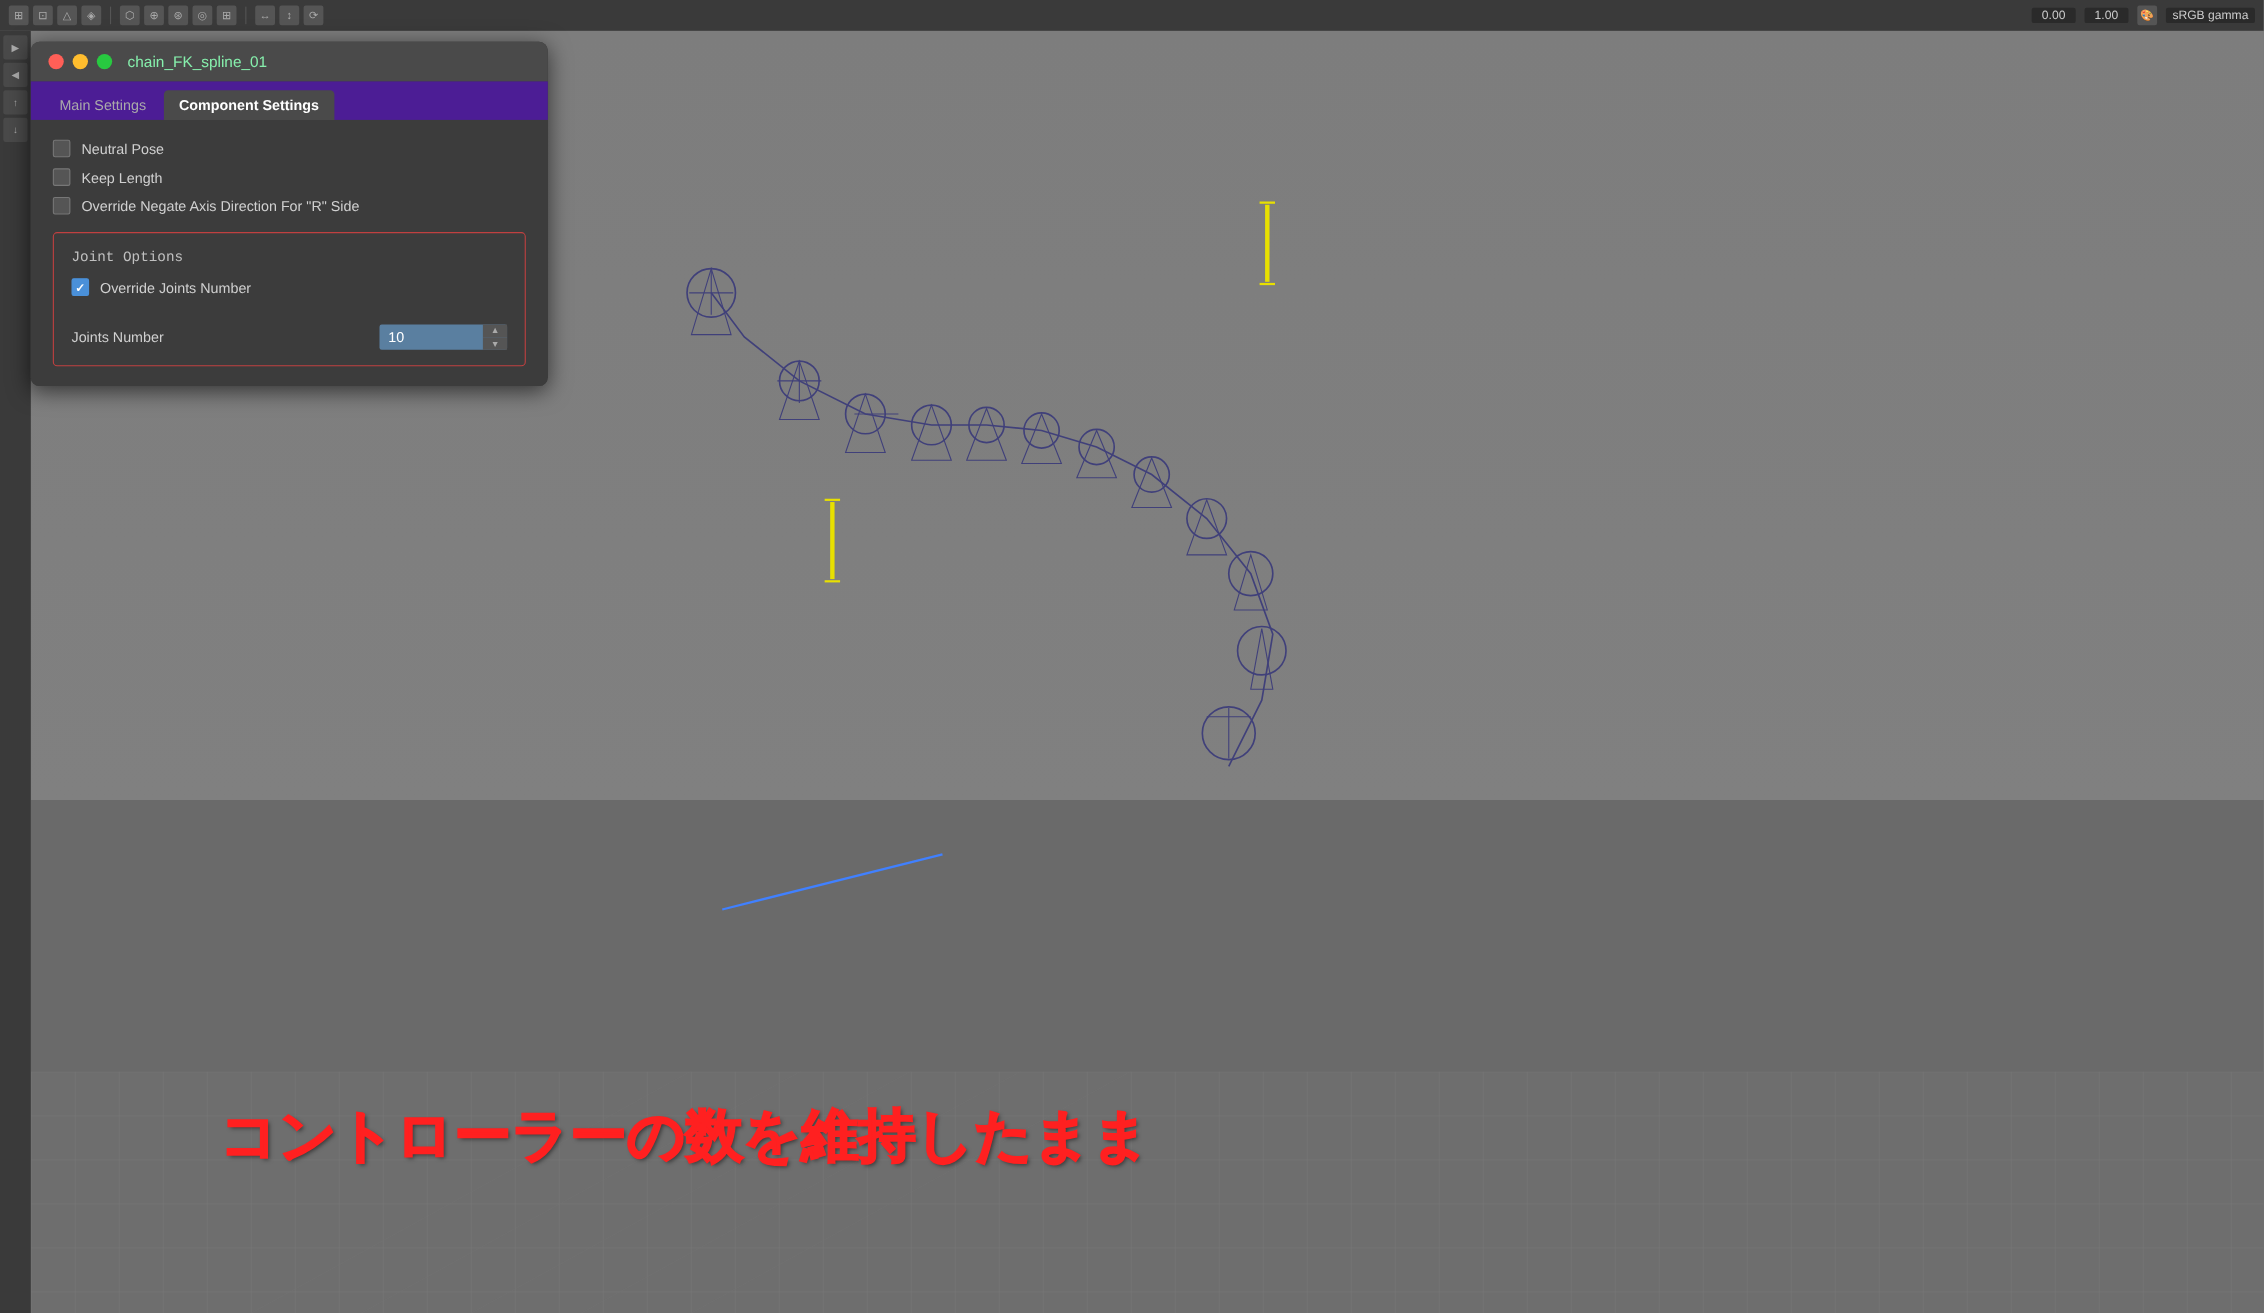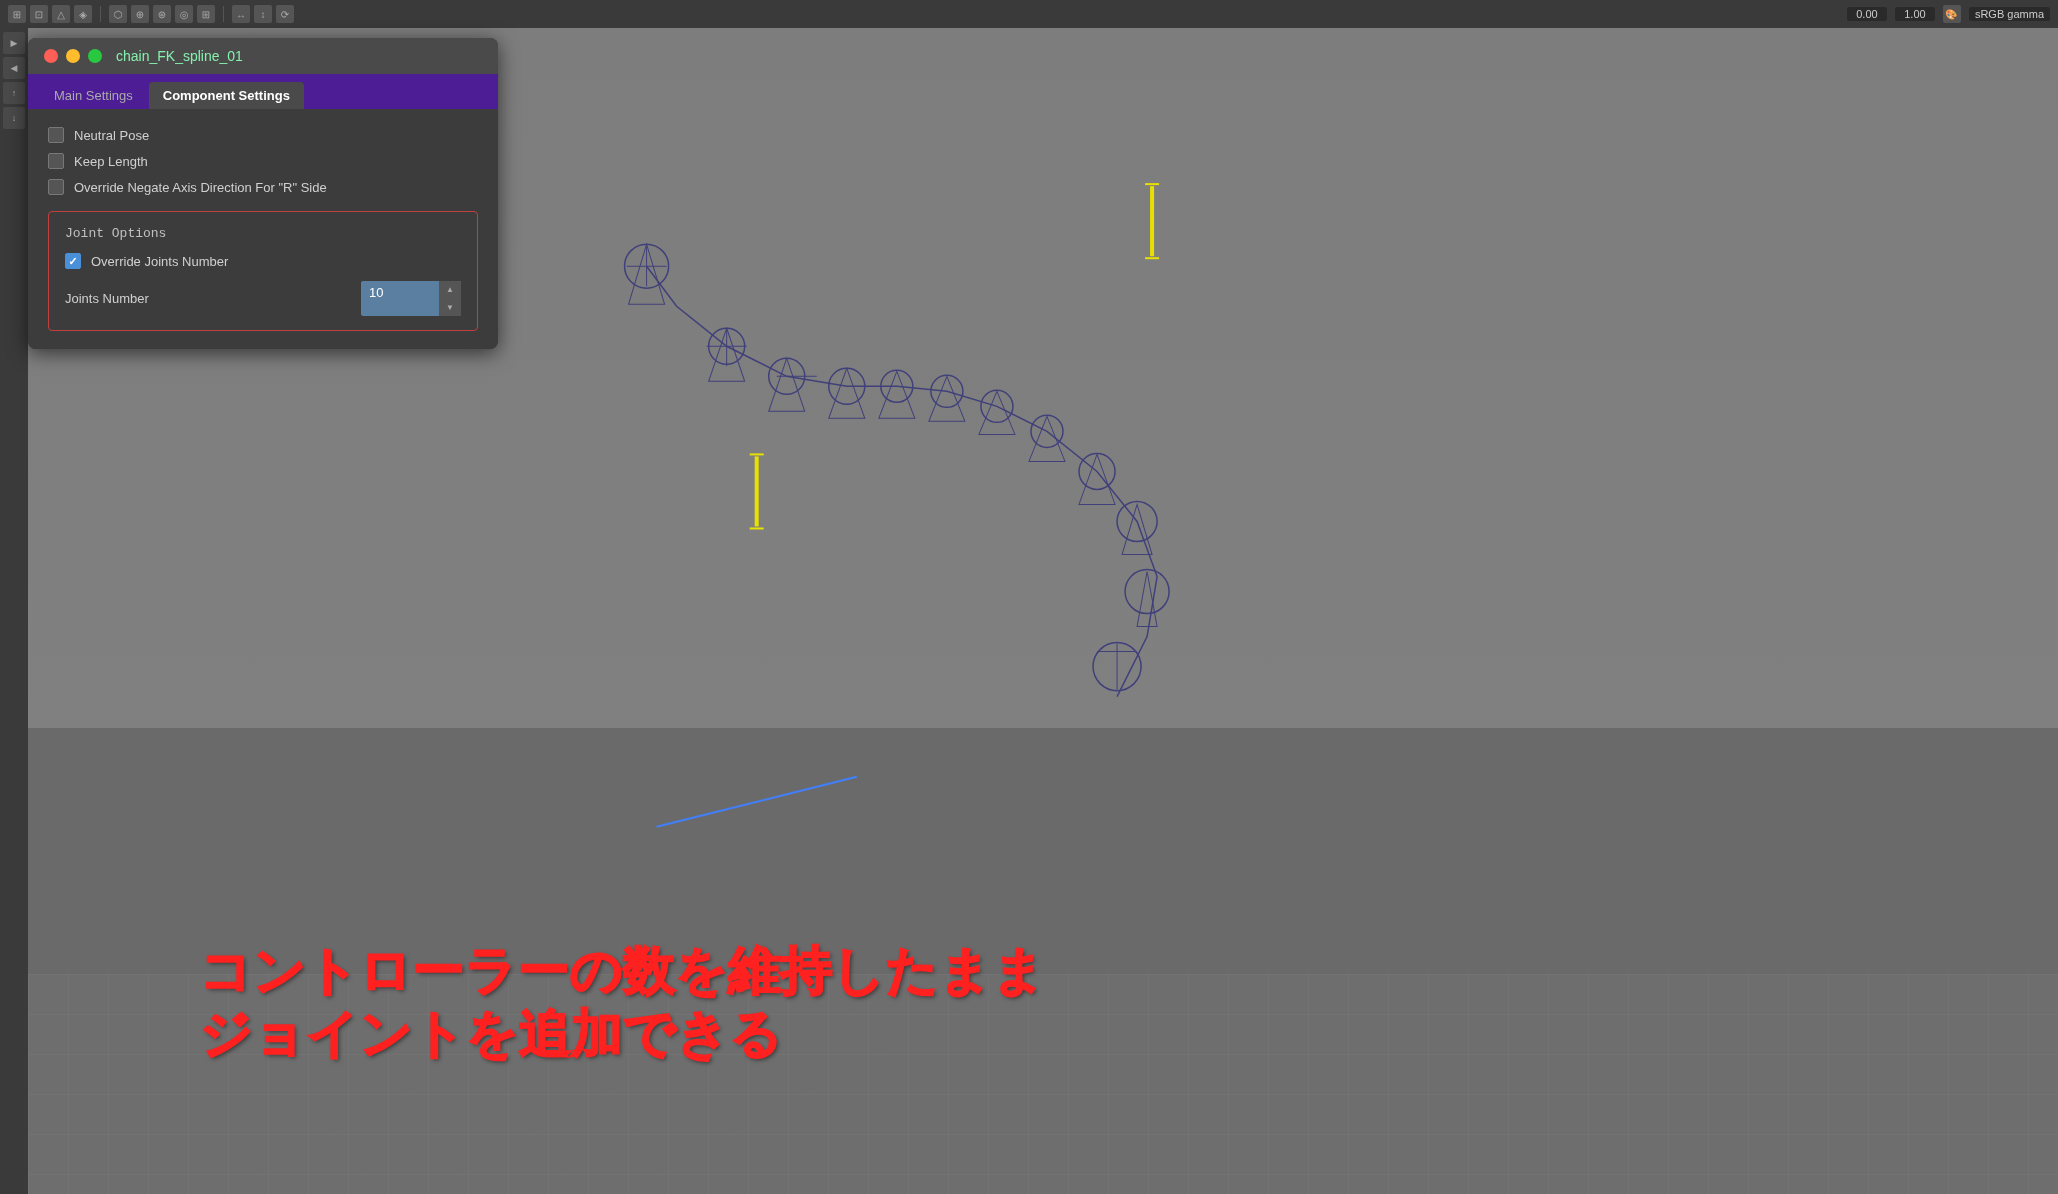--- a/index.html
+++ b/index.html
@@ -180,39 +180,39 @@
       margin-bottom: 12px;
       font-weight: 500;
       font-family: Liberation Mono, monospace;
     }
 
     
     .input-row {
       display: flex;
       align-items: center;
       gap: 10px;
-      margin-top: 12px;
+      margin-top: 26px;
     }
     .input-label {
       font-size: 13px;
       color: #d0d0d0;
       flex: 1;
     }
     .number-input-wrapper {
       display: flex;
       align-items: center;
       position: relative;
     }
     .number-input {
       background: #5a7fa0;
       border: none;
       color: #fff;
       font-size: 13px;
-      padding: 4px 28px 16px 8px;
-      width: 100px;
+      padding: 4px 28px 4px 8px;
+      width: 116px;
       border-radius: 2px;
       outline: none;
     }
     .spinner-buttons {
       position: absolute;
       right: 0;
       top: 0;
       bottom: 0;
       width: 22px;
       display: flex;
@@ -463,14 +463,13 @@
             <button class="spinner-down">▼</button>
           </div>
         </div>
       </div>
     </div>
   </div>
 </div>
 
 <div class="japanese-overlay">
   <span class="japanese-line">コントローラーの数を維持したまま</span>
-  <span class="japanese-line">ジョイントを追加できる</span>
 </div>
 
 </body></html>

